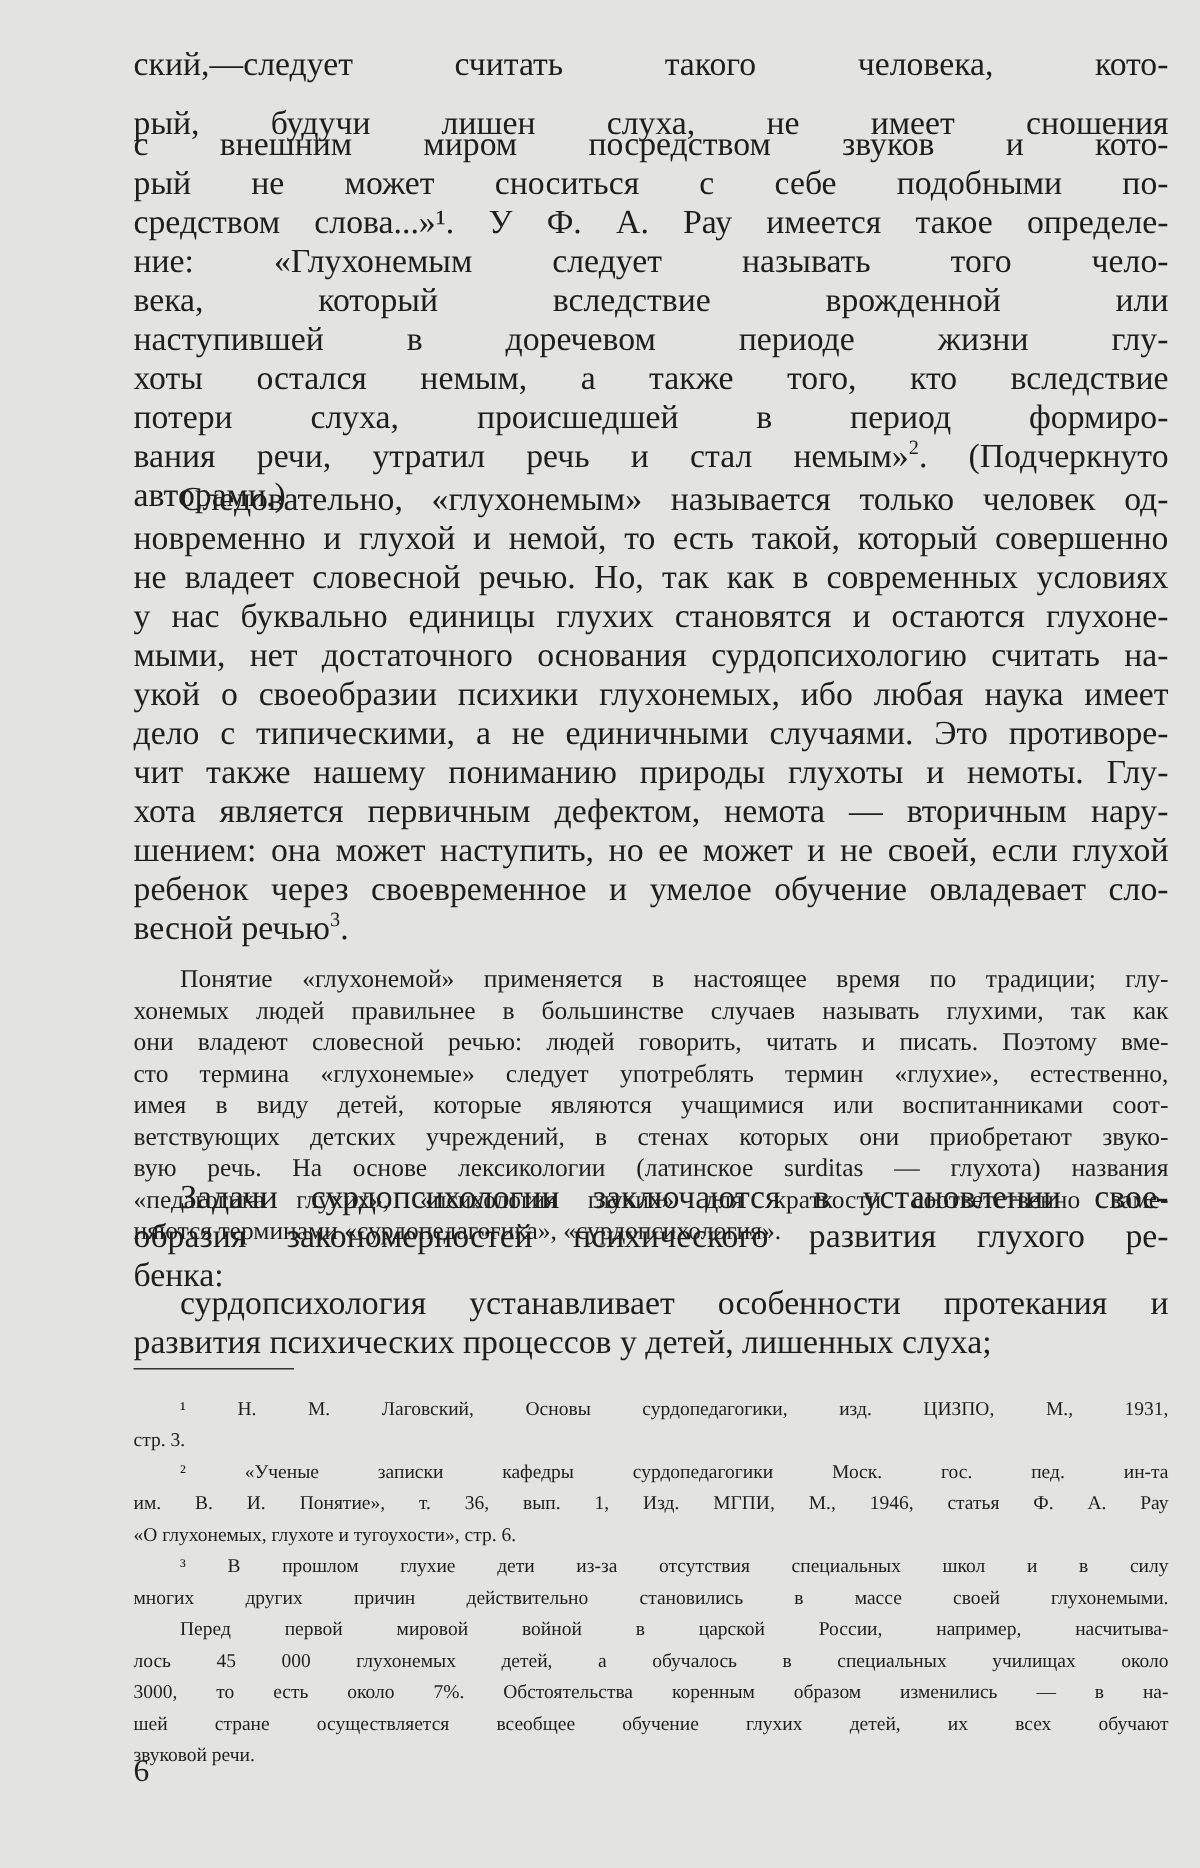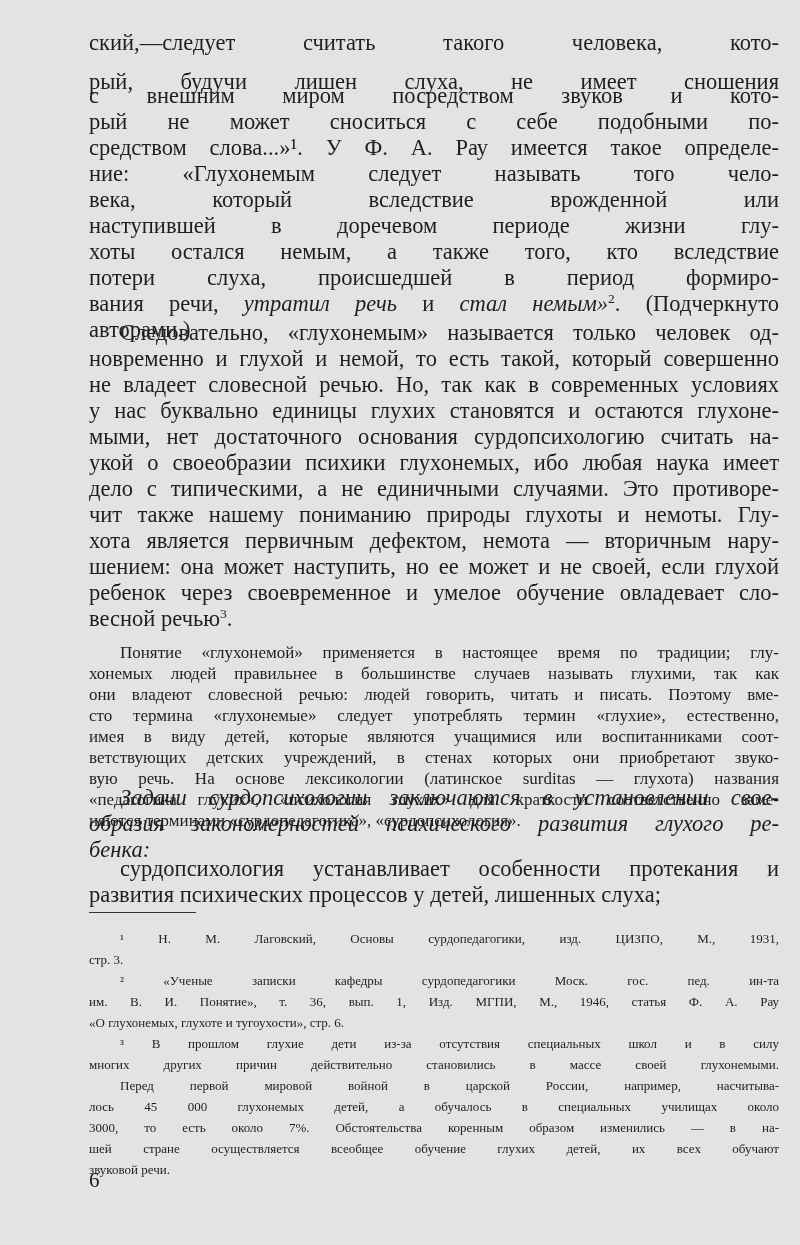--- a/index.html
+++ b/index.html
@@ -14,21 +14,21 @@
   .line {
     position: absolute; left: 89px; width: 690px;
     white-space: nowrap; overflow: visible;
     text-align: justify; text-align-last: justify;
     font-size: 22.5px; line-height: 26px;
   }
   .line.last { text-align-last: left; }
   .line.indent { left: 120px; width: 659px; }
   .small { font-size: 17px; line-height: 21px; }
   .fn { font-size: 13px; line-height: 21px; }
-  .it { font-style: italic; }
+  .it { }
   sup { font-size: 60%; vertical-align: super; line-height: 0; }
   .rule { position: absolute; left: 89px; top: 912px; width: 107px; height: 1px; background: #333; }
   .pagenum { position: absolute; left: 89px; top: 1168px; font-size: 21px; }
 </style>
 </head>
 <body>
 
 <div class="page">
 
   <div>

